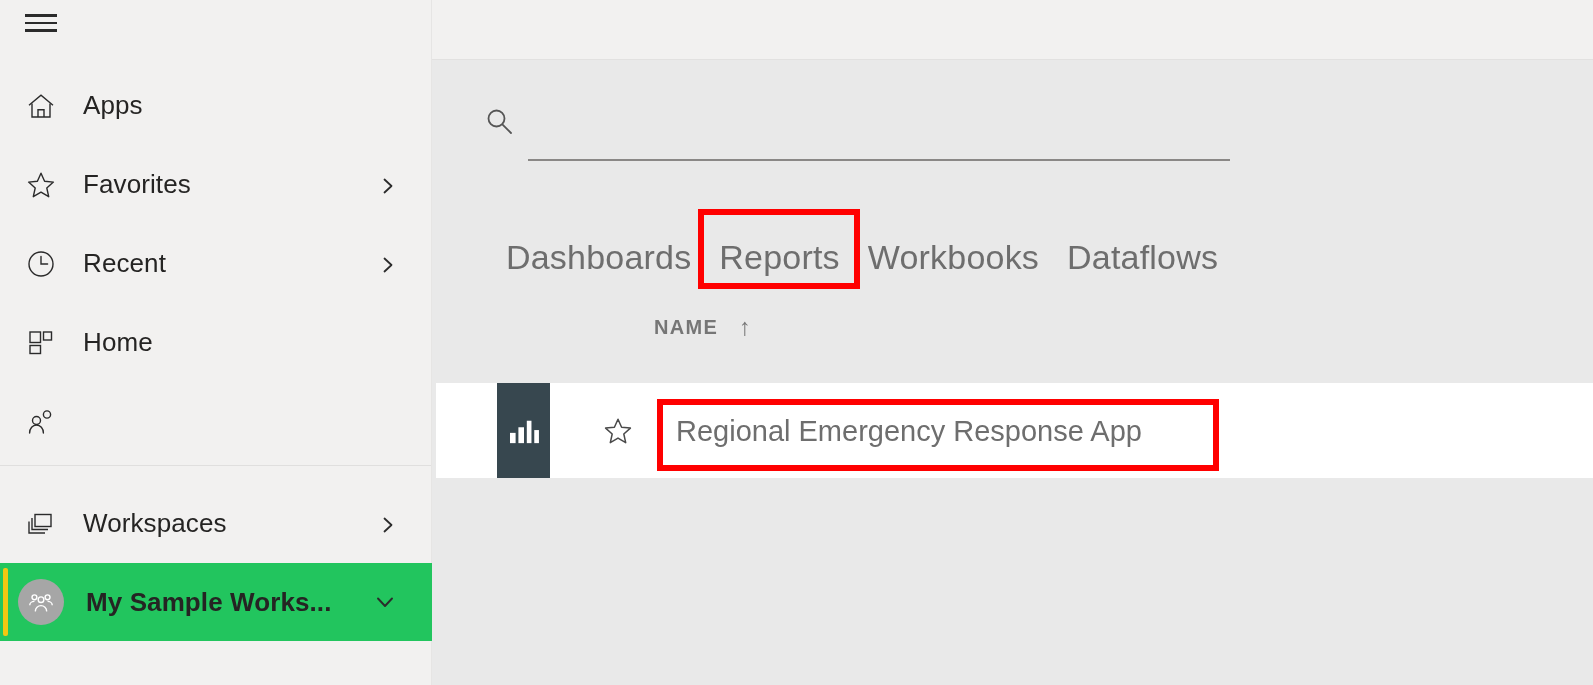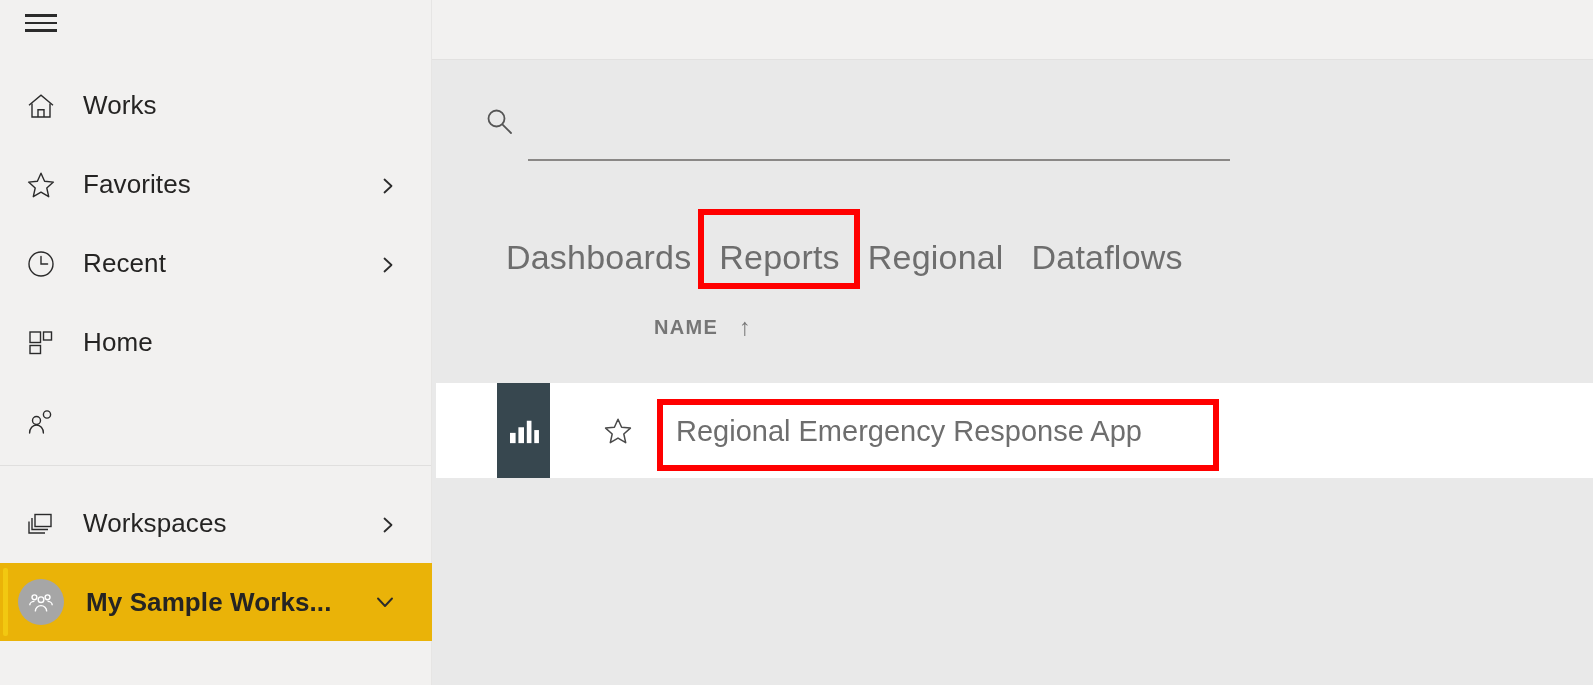--- a/index.html
+++ b/index.html
@@ -53,21 +53,21 @@
     position:absolute; left:0; top:465px; width:431px; height:1px; background:#e0dfde;
   }
 
   .nav-lower { position:absolute; left:0; top:484px; width:432px; }
 
   .ws-item {
     position:relative; display:flex; align-items:center;
     height:79px; padding-left:24px; cursor:pointer;
   }
   .ws-selected {
-    background:#eab308;
+    background:#22c55e;
     height:78px;
     padding-left:0;
   }
   .ws-selected .sel-bar {
     position:absolute; left:3px; top:5px; width:5px; height:68px;
     background:#f2c811; border-radius:2px;
   }
   .avatar {
     margin-left:18px; width:46px; height:46px; border-radius:50%;
     background:#a6a6a6; display:flex; align-items:center; justify-content:center;
@@ -165,21 +165,21 @@
     <div class="nav">
 
       <div class="nav-item">
         <span class="ico">
           <svg viewBox="0 0 32 32" width="32" height="32" fill="none" stroke="currentColor" stroke-width="1.4">
             <path d="M4 15.2 16 5.2l12 10"></path>
             <path d="M7 13.6V27h18V13.6"></path>
             <path d="M13 27v-7.2h6V27"></path>
           </svg>
         </span>
-        <span class="lbl">Works</span>
+        <span class="lbl">Apps</span>
       </div>
 
       <div class="nav-item">
         <span class="ico">
           <svg viewBox="0 0 32 32" width="32" height="32" fill="none" stroke="currentColor" stroke-width="1.4" stroke-linejoin="round">
             <path d="M16 4.2l3.6 8.1 8.8.8-6.6 5.9 1.9 8.7L16 23.1 8.3 27.7l1.9-8.7-6.6-5.9 8.8-.8z"></path>
           </svg>
         </span>
         <span class="lbl">Favorites</span>
         <span class="chev">
@@ -276,21 +276,21 @@
           <circle cx="12.5" cy="12.5" r="8"></circle>
           <path d="M18.6 18.6 27 27" stroke-linecap="round"></path>
         </svg>
       </span>
     </div>
     <div class="search-underline"></div>
 
     <div class="tabs">
       <div class="tab">Dashboards</div>
       <div class="tab">Reports</div>
-      <div class="tab">Regional</div>
+      <div class="tab">Workbooks</div>
       <div class="tab">Dataflows</div>
     </div>
     <div class="tab-highlight"></div>
 
     <div class="col-header">
       <span>NAME</span>
       <span class="sort-arrow">↑</span>
     </div>
 
     <div class="row">

